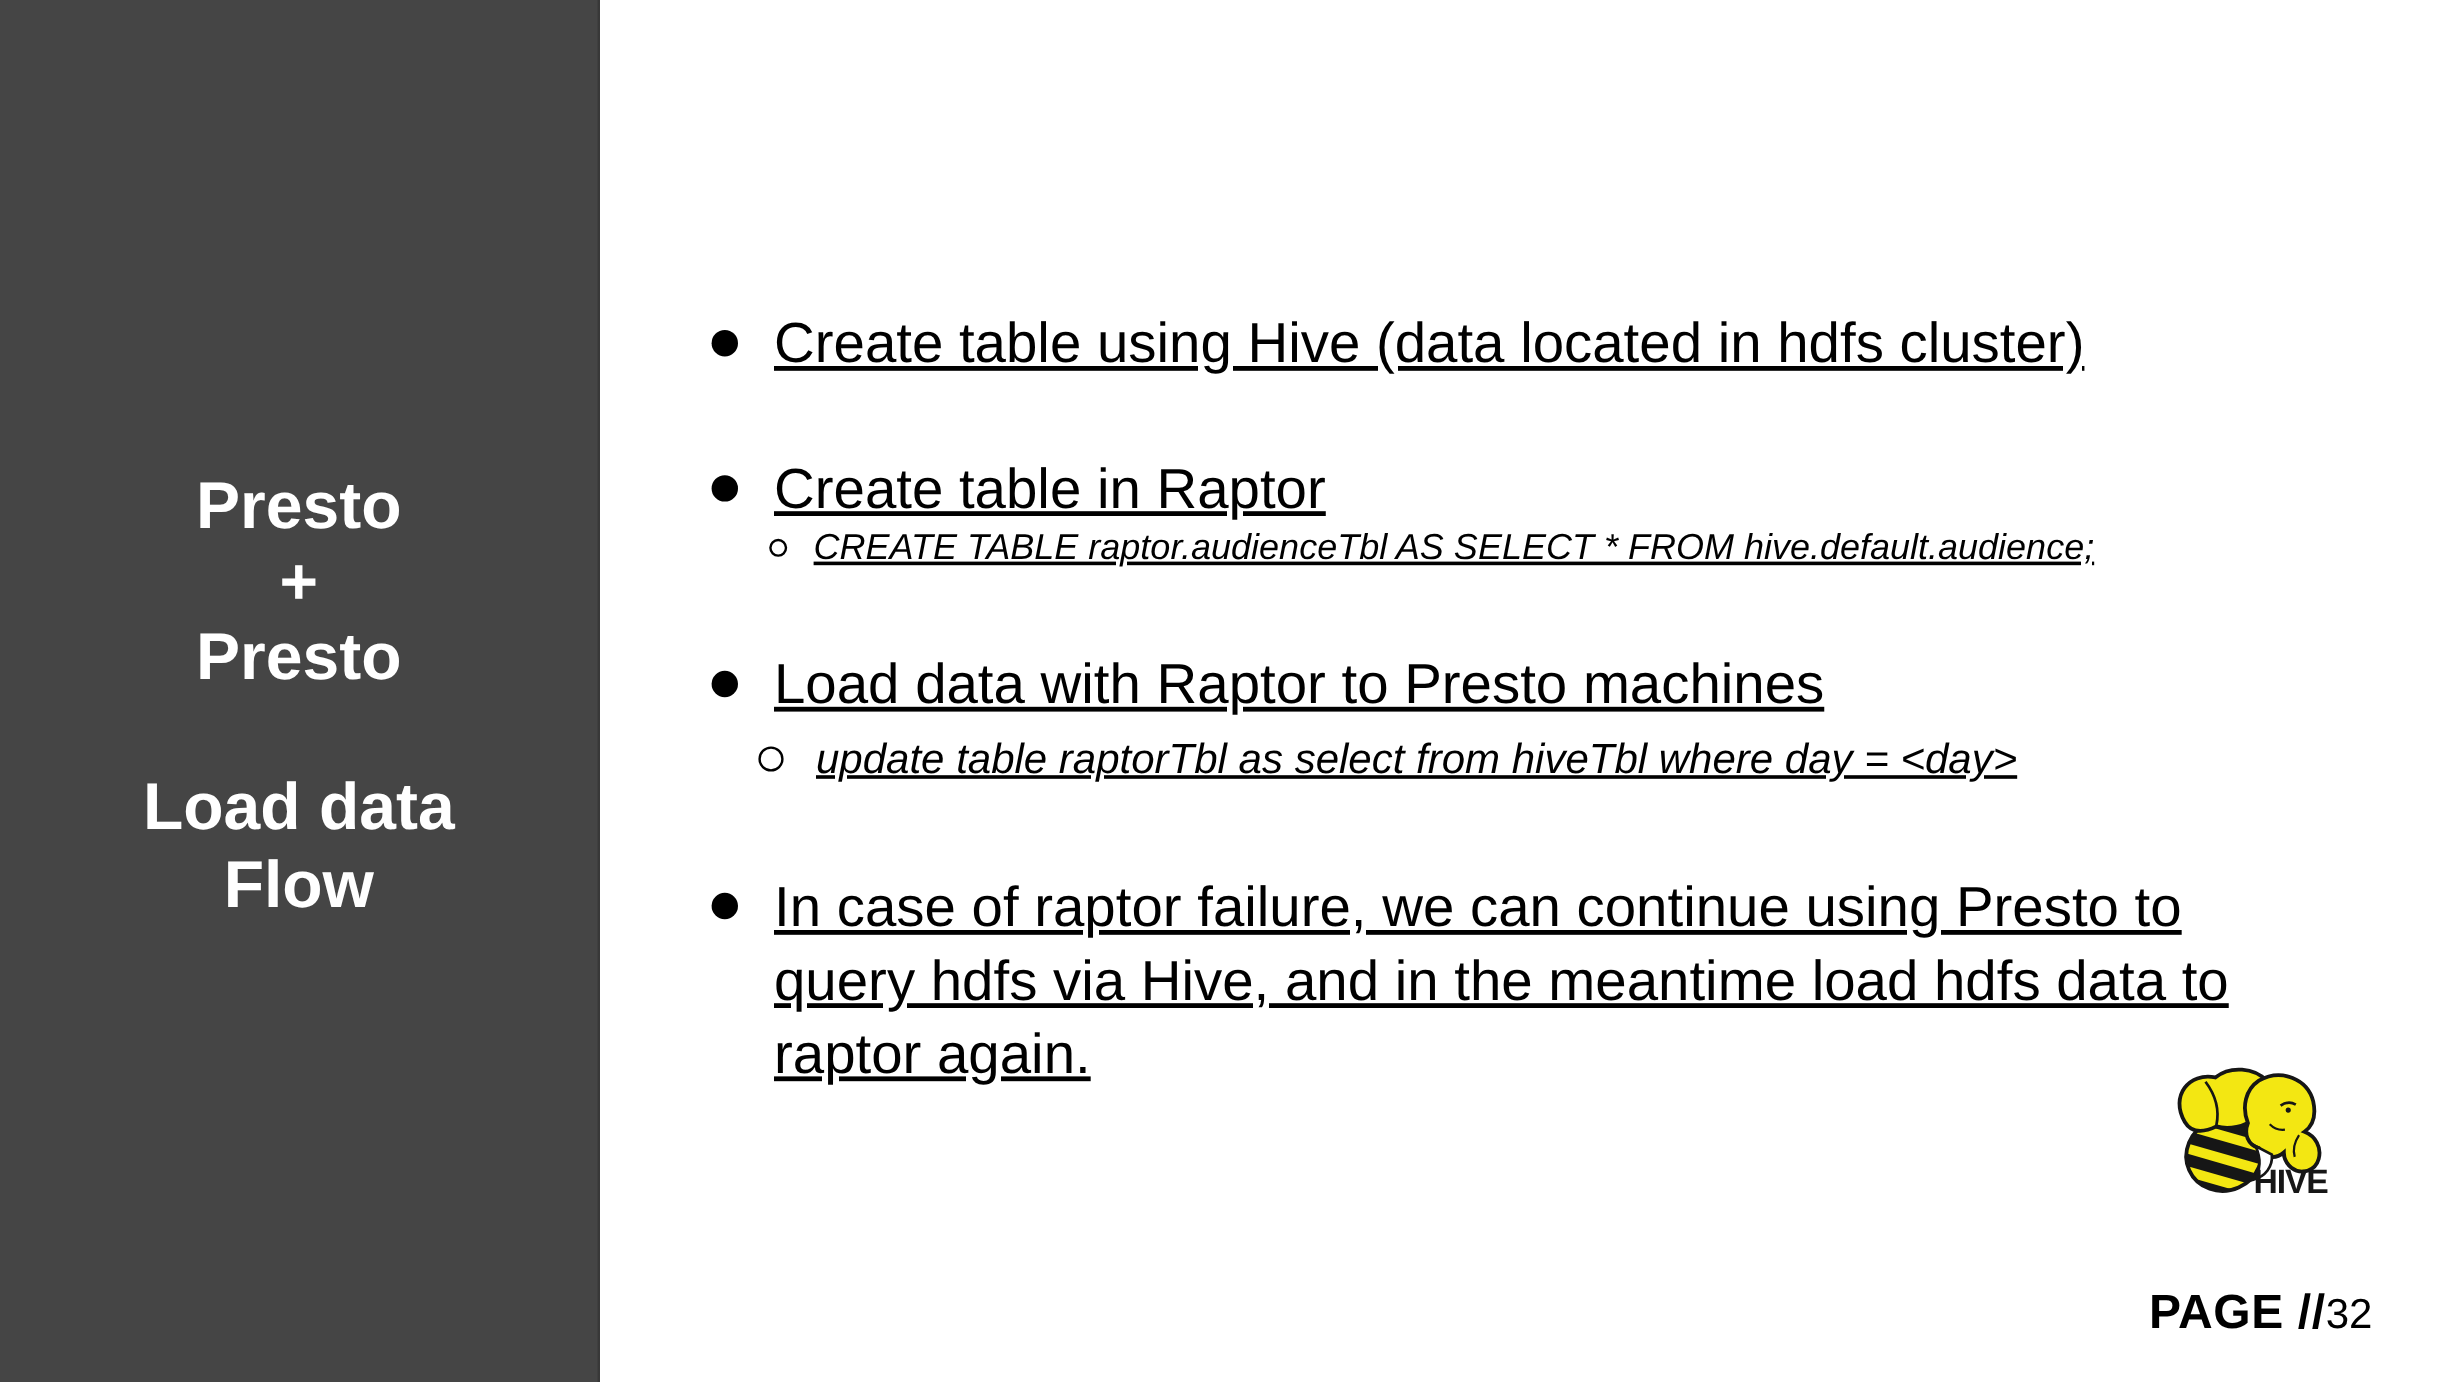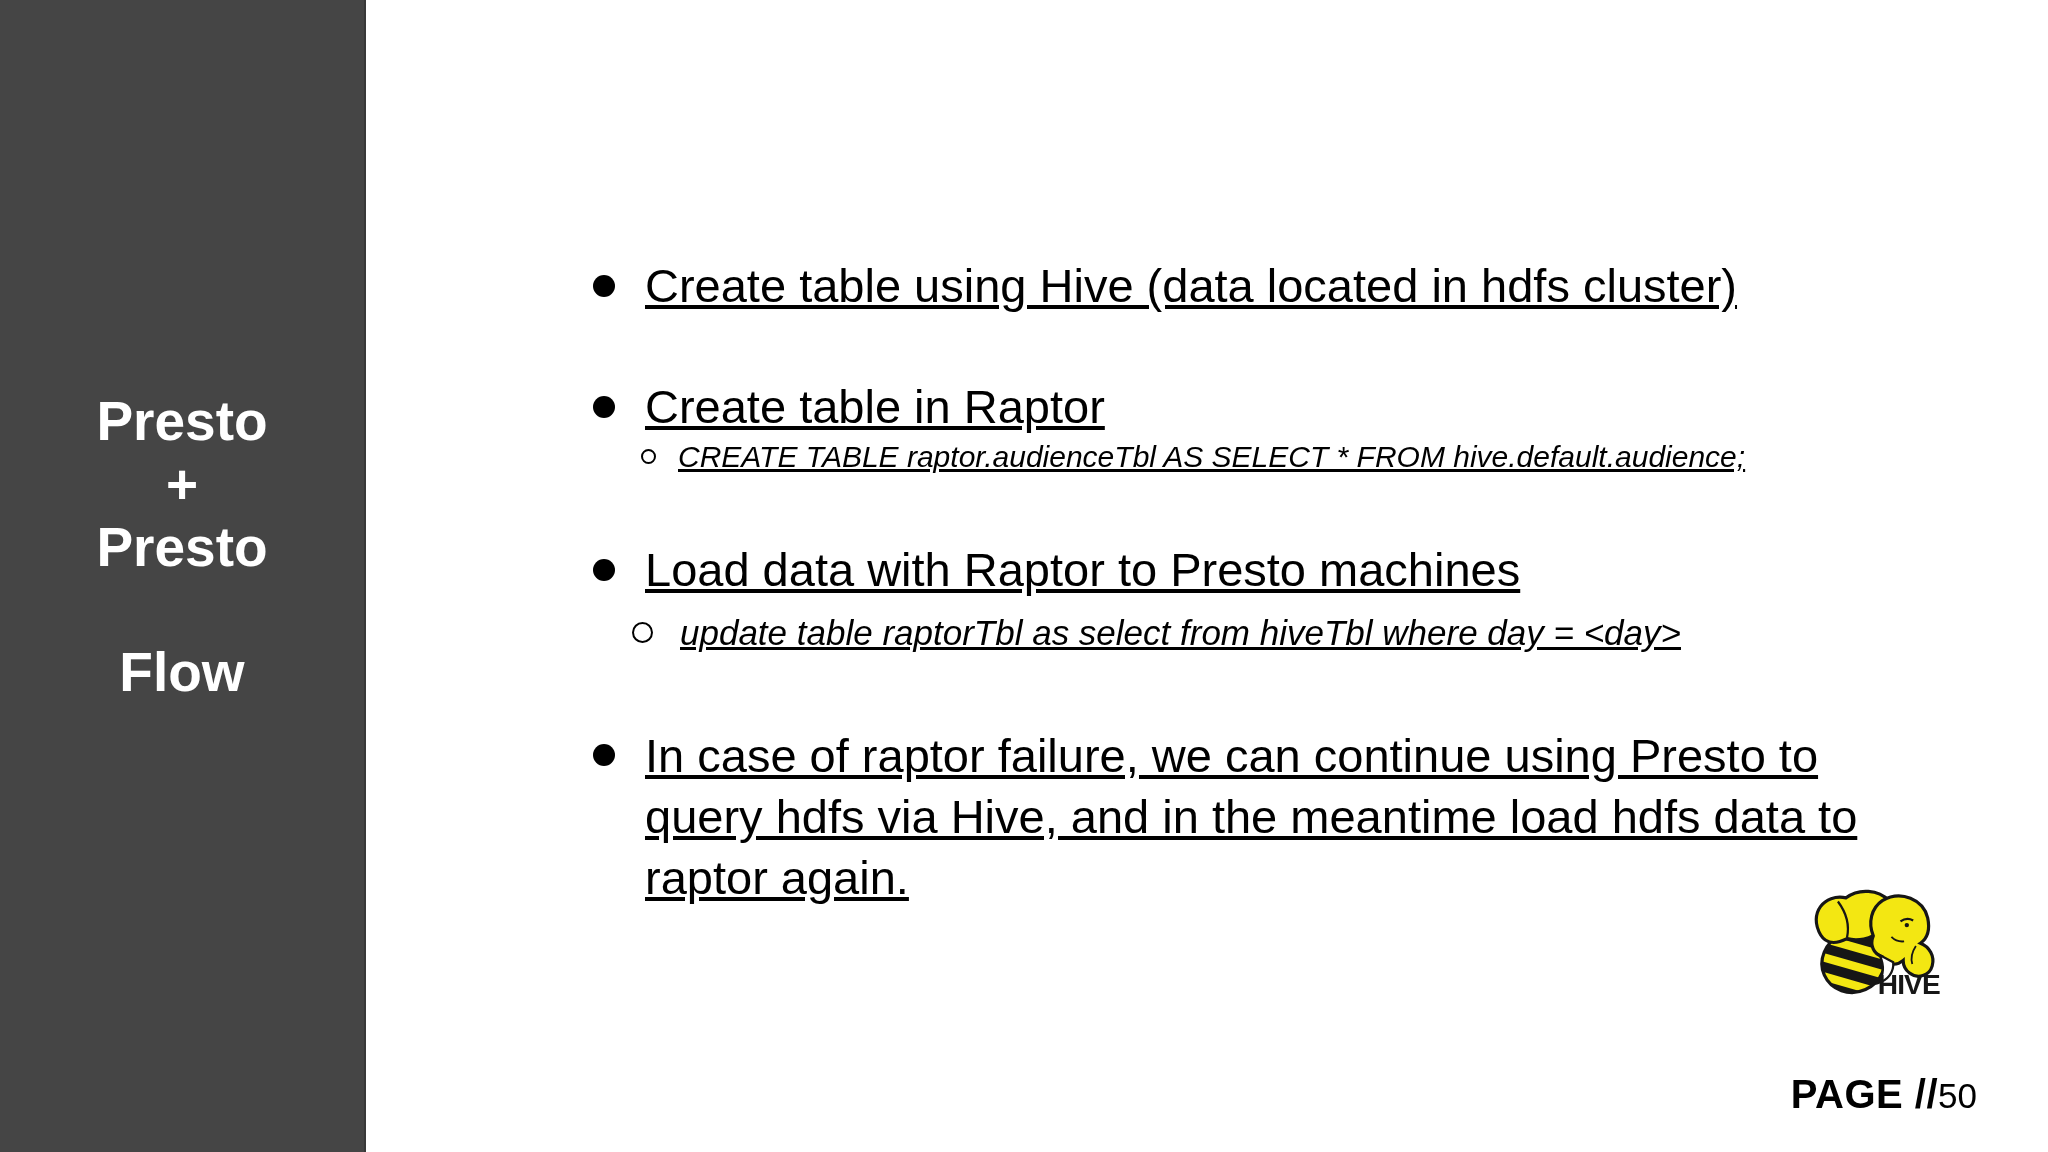--- a/index.html
+++ b/index.html
@@ -8,21 +8,21 @@
     width:2048px;height:1152px;
     background:#ffffff;
     overflow:hidden;
     font-family:"Liberation Sans",sans-serif;
     color:#000;
   }
 
   
   #sidebar{
     position:absolute;left:0;top:0;
-    width:366px;height:1152px;
+    width:500px;height:1152px;
     background:#454545;
     border-right:2px solid #383838;
     box-sizing:border-box;
   }
   .side-block{
     position:absolute;left:0;width:100%;
     text-align:center;color:#ffffff;
     font-weight:bold;font-size:55px;
   }
   #side-title{top:390px;line-height:63px;}
@@ -67,20 +67,21 @@
 
 <div id="slide">
 
   <div id="sidebar">
     <div class="side-block" id="side-title">
       <div>Presto</div>
       <div>+</div>
       <div>Presto</div>
     </div>
     <div class="side-block" id="side-subtitle">
+      <div>Load data</div>
       <div>Flow</div>
     </div>
   </div>
 
   <div class="row main-row" id="bullet1">
     <span class="marker"></span>
     <span>Create table using Hive (data located in hdfs cluster)</span>
   </div>
 
   <div class="row main-row" id="bullet2">
@@ -135,16 +136,16 @@
     <circle cx="109" cy="43" r="2.4" fill="#161616"></circle>
     <path d="M92,56 q6,6 14,5" stroke="#161616" stroke-width="2" fill="none"></path>
 
     <path d="M79,76 C84,87 84,98 77,107 C88,104 95,95 94,84 Z" fill="#ffffff" stroke="#161616" stroke-width="2.5"></path>
 
     <text x="77" y="119" font-family="Liberation Sans, sans-serif" font-size="31" font-weight="900" letter-spacing="-1" fill="#161616">HIVE</text>
   </svg>
 
   <div id="footer">
     <span class="page-label">PAGE //</span>
-      <span class="page-number">50</span>
+      <span class="page-number">32</span>
   </div>
 
 </div>
 
 </body></html>

